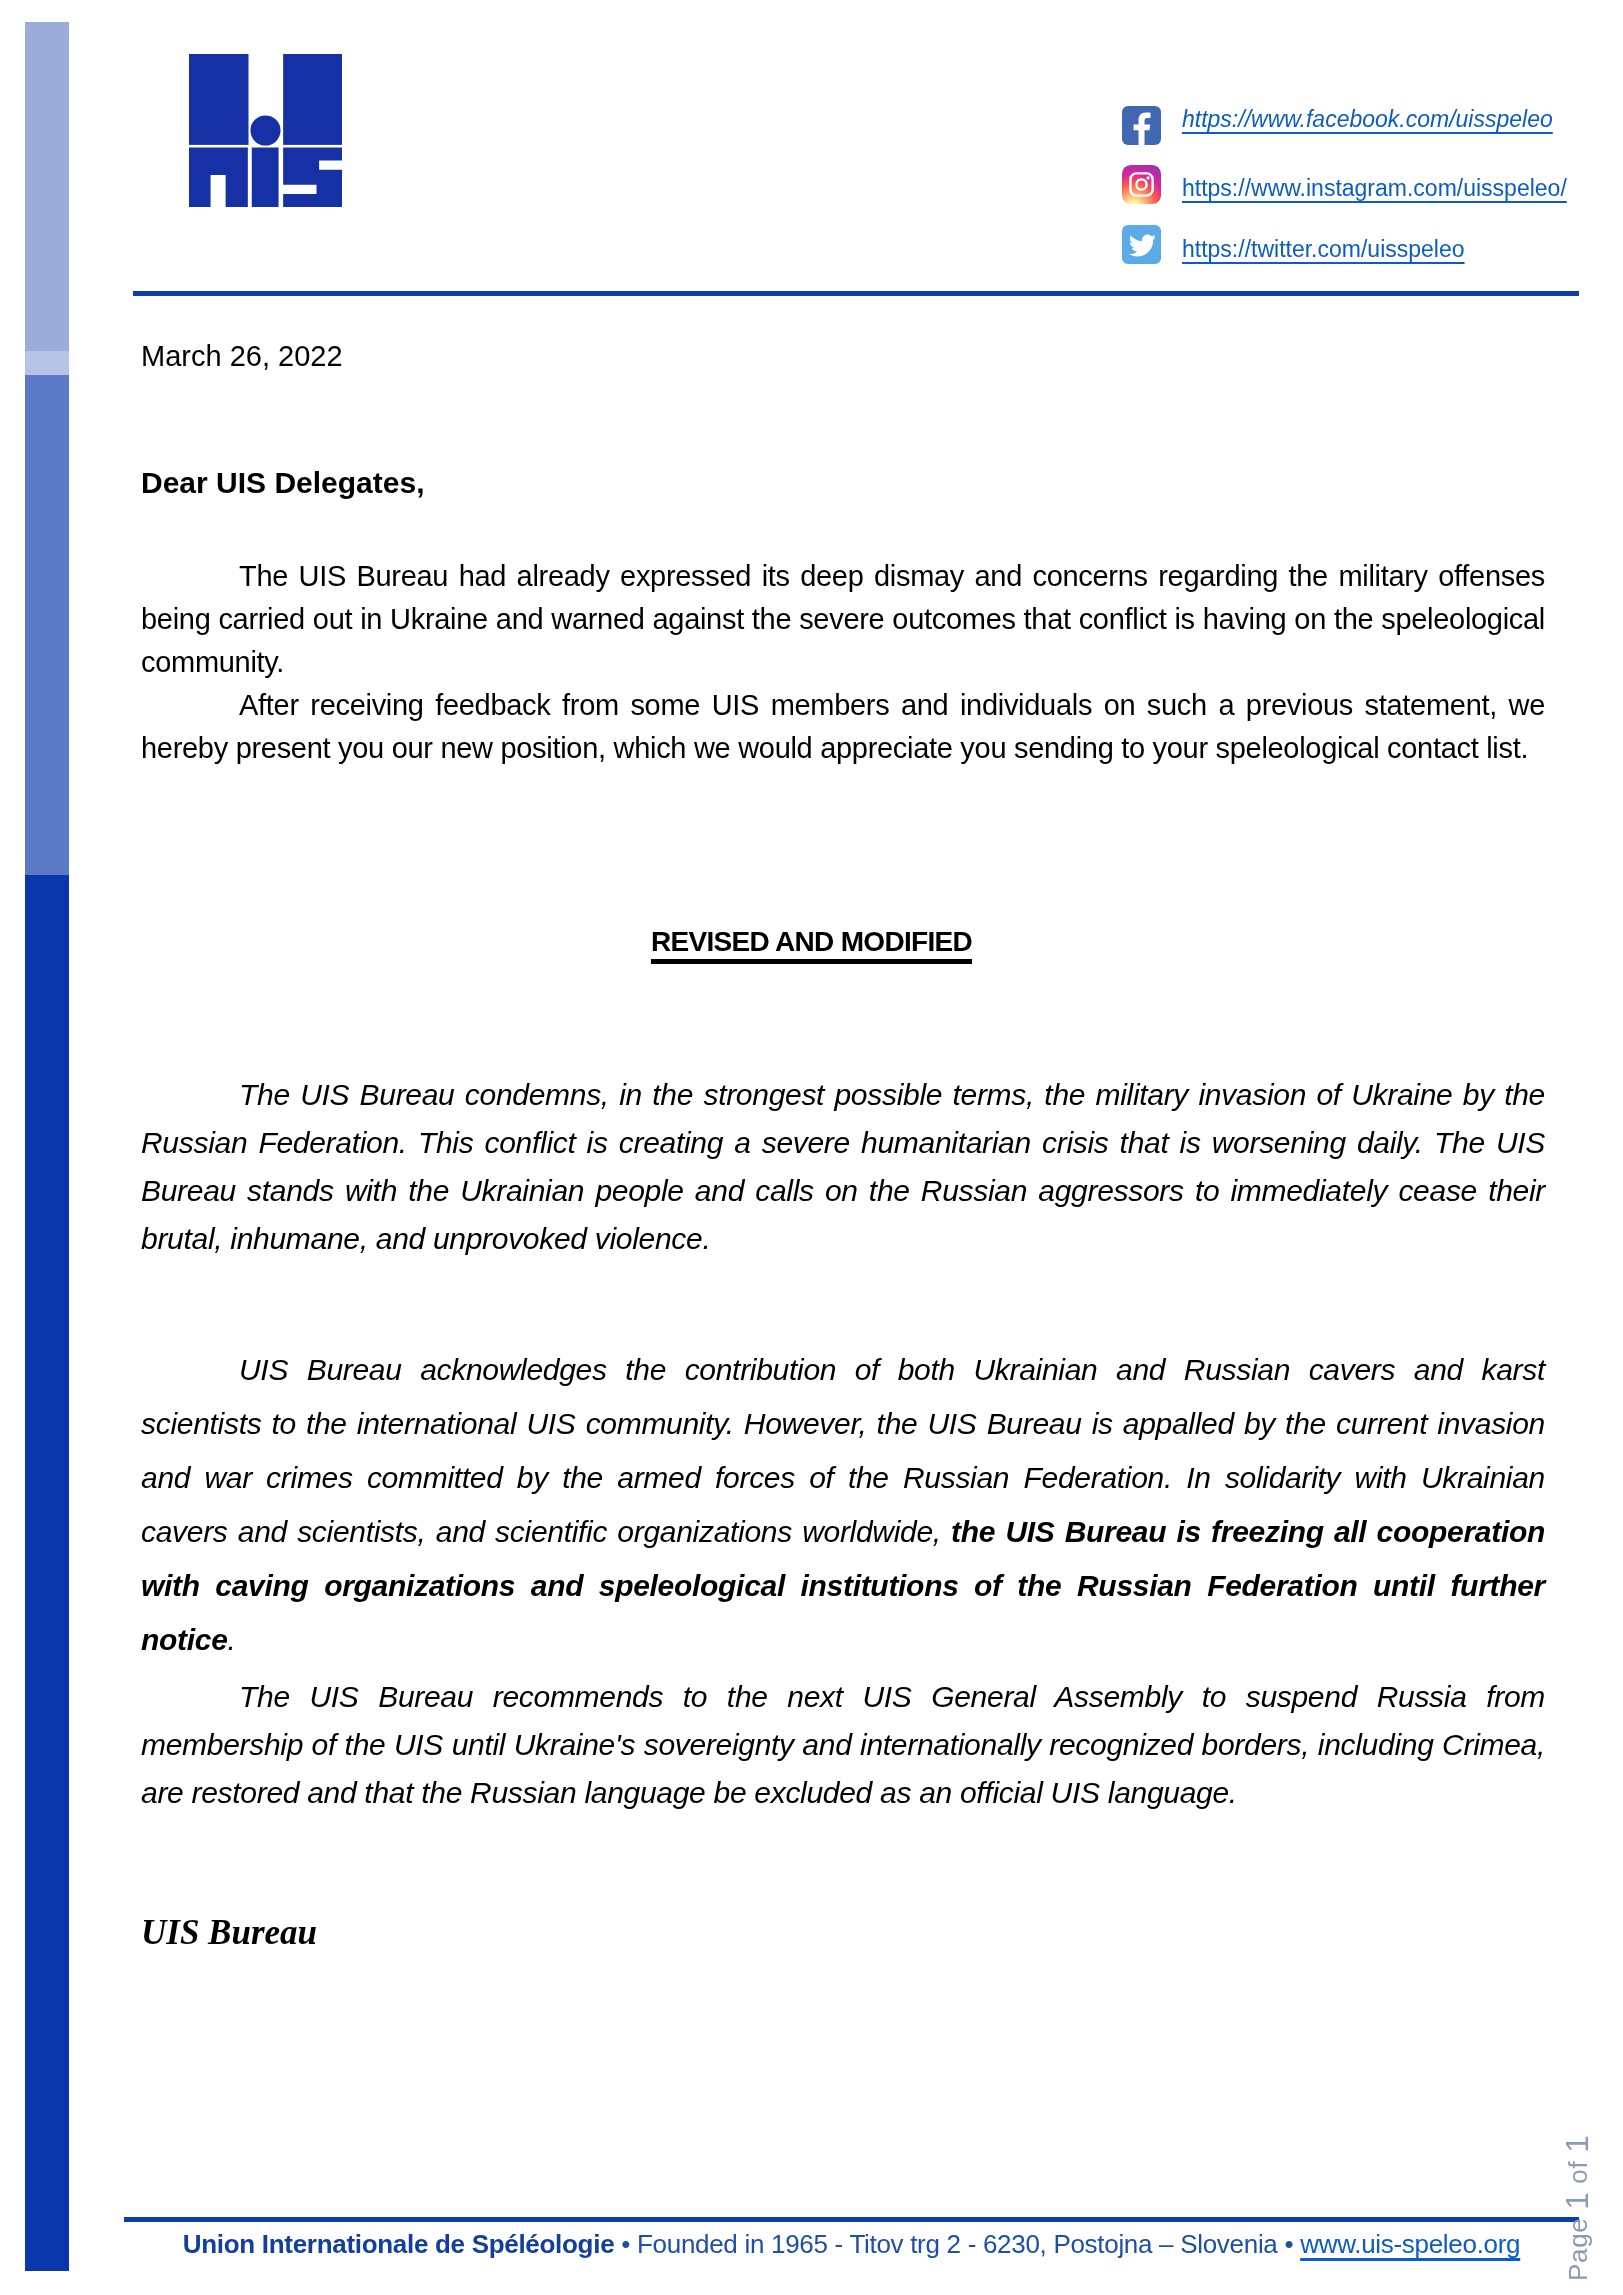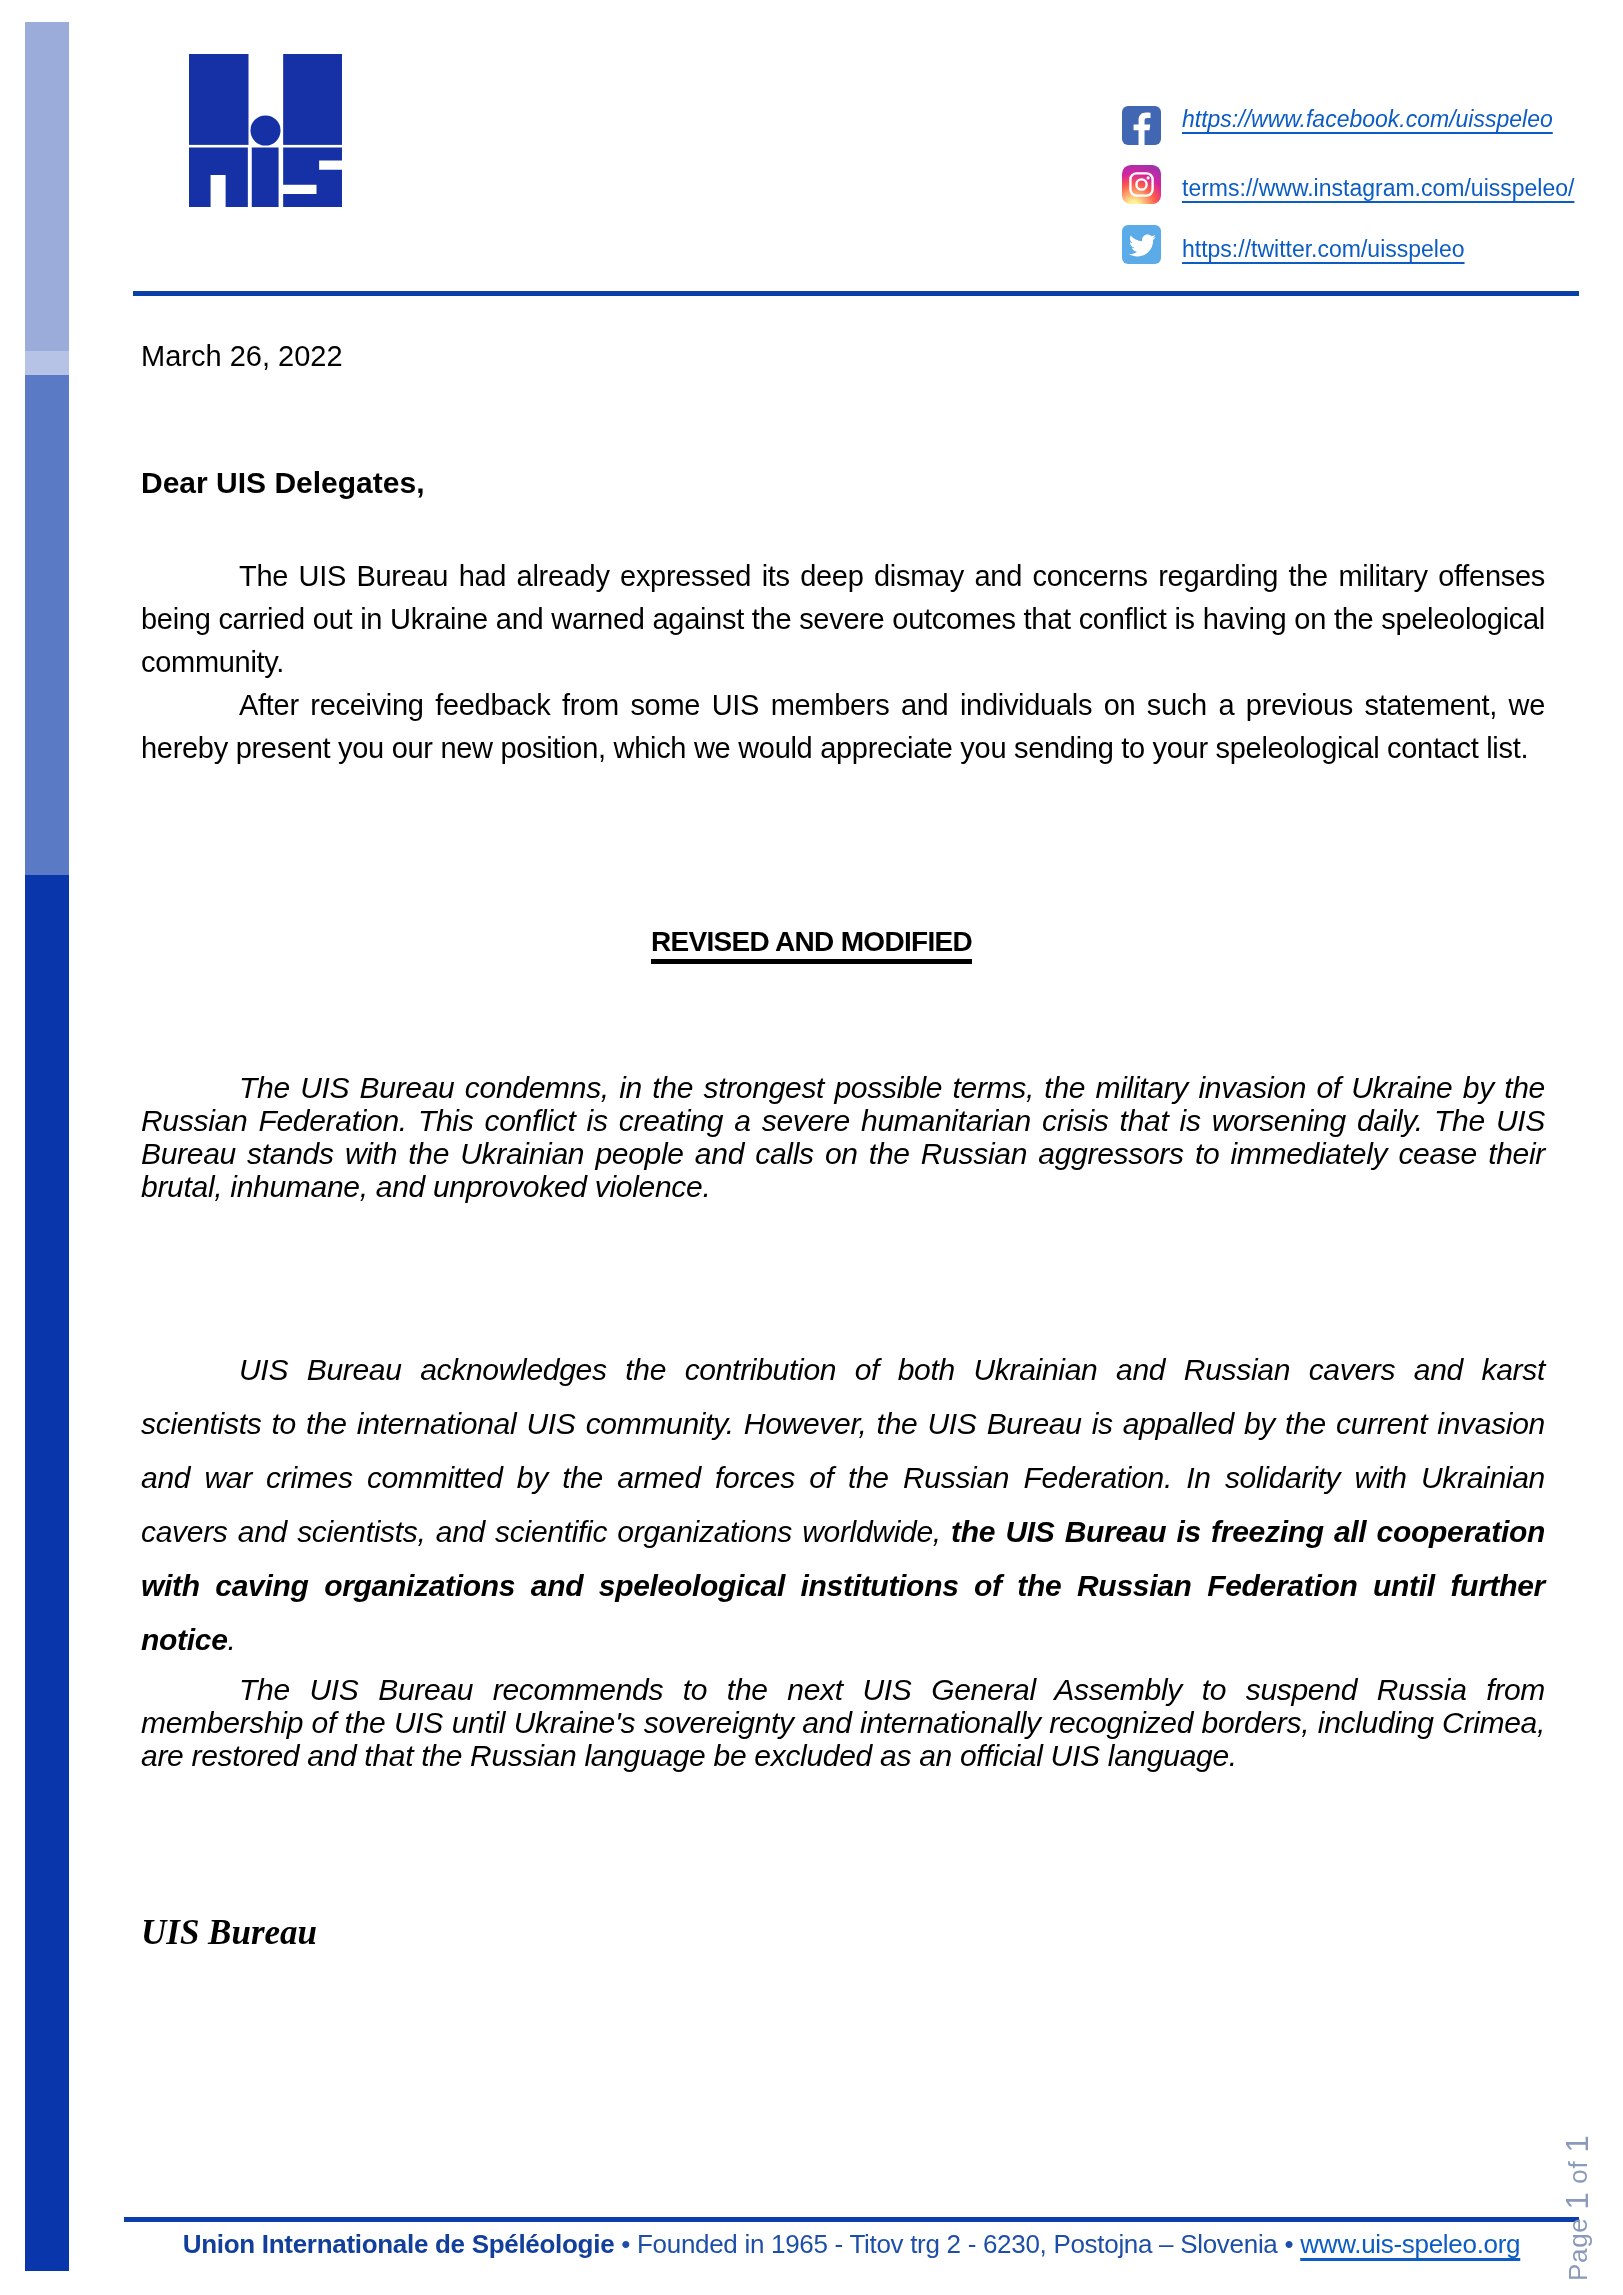--- a/index.html
+++ b/index.html
@@ -45,21 +45,21 @@
   .intro p{margin:0;text-align:justify;text-indent:98px;}
   .heading{
     left:103px;top:913px;width:1417px;text-align:center;
     font-size:28px;font-weight:bold;line-height:58px;letter-spacing:-0.7px;
   }
   .heading .u{
     text-decoration:underline;text-decoration-thickness:4.6px;text-underline-offset:7.9px;
   }
   .statement{
     position:absolute;left:141px;width:1404px;
-    font-size:30px;font-style:italic;line-height:33px;letter-spacing:-0.3px;
+    font-size:30px;font-style:italic;line-height:48px;letter-spacing:-0.3px;
     text-align:justify;text-indent:98px;margin:0;
   }
   .st1{top:1071px;}
   .st2{top:1343px;line-height:54px;}
   .st3{top:1673px;}
   .statement b{font-weight:bold;}
   .signature{
     left:141px;top:1913px;
     font-family:"Liberation Serif", serif;font-weight:bold;font-style:italic;
     font-size:35px;
@@ -116,21 +116,21 @@
         <stop offset="0.45" stop-color="#fd5949"></stop>
         <stop offset="0.65" stop-color="#d6249f"></stop>
         <stop offset="1" stop-color="#833ab4"></stop>
       </radialGradient>
     </defs>
     <rect x="0" y="0" width="58" height="58" rx="13" fill="url(#igg)"></rect>
     <rect x="12.5" y="12.5" width="33" height="33" rx="9" fill="none" stroke="#ffffff" stroke-width="3.6"></rect>
     <circle cx="29" cy="29" r="7.6" fill="none" stroke="#ffffff" stroke-width="3.6"></circle>
     <circle cx="38.8" cy="19.2" r="2.4" fill="#ffffff"></circle>
   </svg>
-  <a class="social-link" style="top:175px;" href="#">terms://www.instagram.com/uisspeleo/</a>
+  <a class="social-link" style="top:175px;" href="#">https://www.instagram.com/uisspeleo/</a>
 
   <svg class="social-icon" style="top:225px;" viewBox="0 0 58 58">
     <rect x="0" y="0" width="58" height="58" rx="9" fill="#5BABE8"></rect>
     <path fill="#ffffff" transform="translate(7,9) scale(1.85)" d="M23.44 4.83c-.8.37-1.66.62-2.56.73.92-.55 1.63-1.43 1.96-2.47-.86.51-1.82.88-2.84 1.08C19.19 3.3 18.03 2.75 16.74 2.75c-2.46 0-4.45 2-4.45 4.45 0 .35.04.69.11 1.02-3.7-.19-6.98-1.96-9.18-4.66-.38.66-.6 1.43-.6 2.24 0 1.54.79 2.91 1.98 3.71-.73-.02-1.42-.22-2.02-.56v.06c0 2.16 1.53 3.96 3.57 4.37-.37.1-.77.16-1.17.16-.29 0-.56-.03-.84-.08.57 1.77 2.21 3.06 4.16 3.1-1.52 1.19-3.44 1.91-5.53 1.91-.36 0-.71-.02-1.06-.06 1.97 1.26 4.31 2 6.82 2 8.19 0 12.67-6.78 12.67-12.67 0-.19 0-.39-.01-.58.87-.63 1.62-1.41 2.22-2.3z"></path>
   </svg>
   <a class="social-link" style="top:236px;" href="#">https://twitter.com/uisspeleo</a>
 
   <div class="hrule top"></div>
 
   <div class="abs date">March 26, 2022</div>

